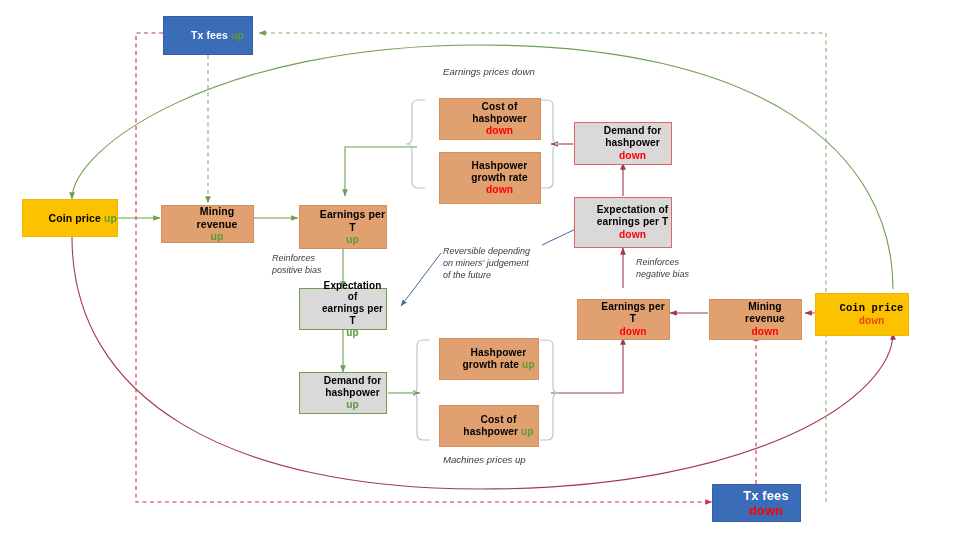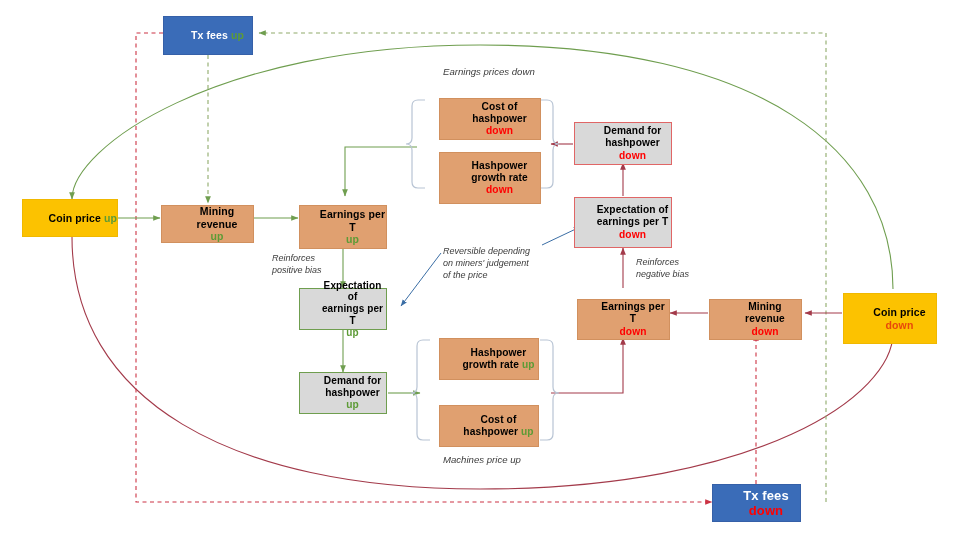--- a/index.html
+++ b/index.html
@@ -163,35 +163,35 @@
   </div>
 
   <div class="node orange" style="left:577px;top:293px;width:93px;height:41px;font-size:10.2px;">
     <span><span class="lbl">Earnings per T</span><span class="down">down</span></span>
   </div>
 
   <div class="node orange" style="left:709px;top:293px;width:93px;height:41px;font-size:10.2px;">
     <span><span class="lbl">Mining revenue</span><span class="down">down</span></span>
   </div>
 
-  <div class="node yellow" style="left:843px;top:293px;width:94px;height:51px;font-size:10.5px;">
+  <div class="node yellow" style="left:815px;top:293px;width:94px;height:43px;font-size:10.5px;font-family:Liberation Mono, monospace;">
     <span><span>Coin price </span><span class="down-o">down</span></span>
   </div>
 
   <div class="node blue" style="left:712px;top:484px;width:89px;height:38px;font-size:13px;">
     <span><span>Tx fees </span><span class="down">down</span></span>
   </div>
 
   <div class="note n10" style="left:443px;top:66px;width:160px;">Earnings prices down</div>
 
-  <div class="note n10" style="left:443px;top:454px;width:160px;">Machines price up</div>
+  <div class="note n10" style="left:443px;top:454px;width:160px;">Machines prices up</div>
 
   <div class="note n9" style="left:272px;top:252px;width:110px;">Reinforces
 positive bias</div>
 
   <div class="note n9" style="left:636px;top:256px;width:110px;">Reinforces
 negative bias</div>
 
   <div class="note n9" style="left:443px;top:245px;width:120px;">Reversible depending
 on miners' judgement
-of the price</div>
+of the future</div>
 
 </div>
 
 </body></html>

